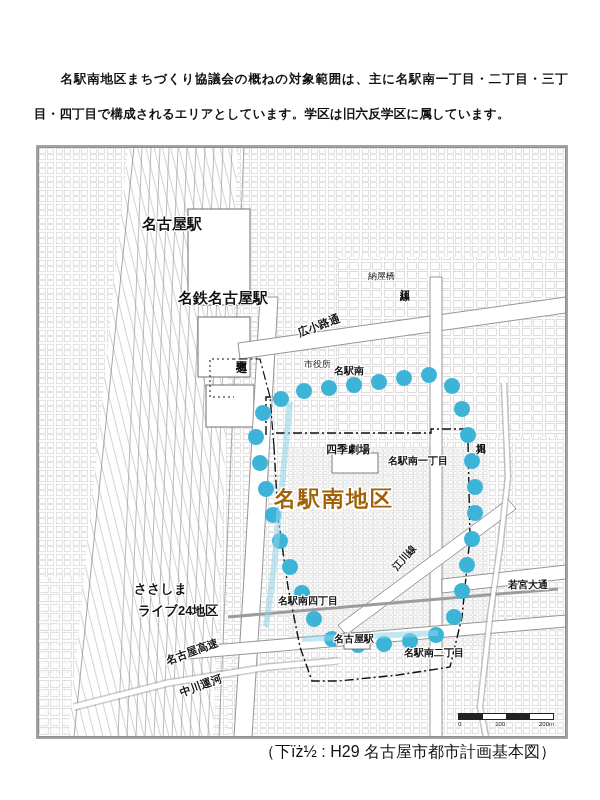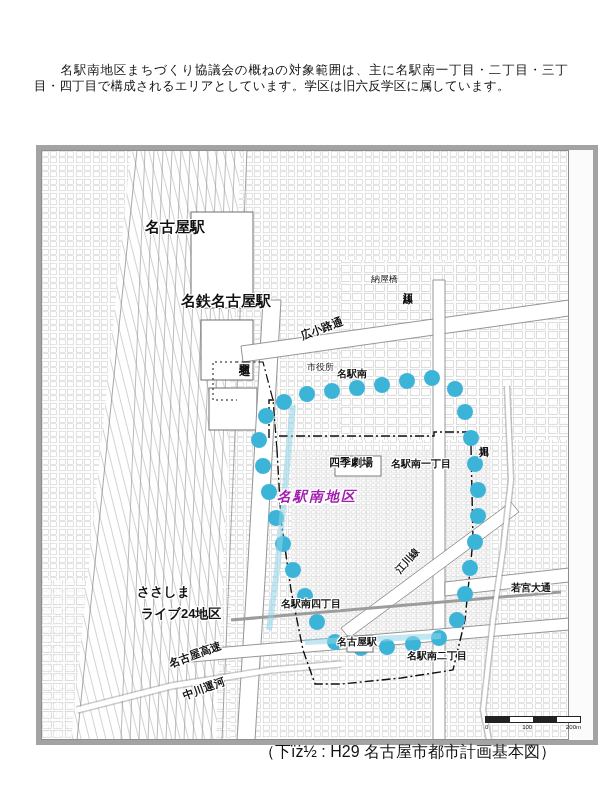--- a/index.html
+++ b/index.html
@@ -16,38 +16,38 @@
     overflow: hidden;
   }
 
   
   #intro {
     position: absolute;
     left: 34px;
     top: 62px;
     width: 534px;
     font-size: 12.5px;
-    line-height: 16px;
+    line-height: 35px;
     letter-spacing: 0.2px;
     text-align: justify;
     color: #111;
+    font-weight: bold;
   }
   #intro .indent { display: inline-block; width: 26px; }
 
   
   #map-wrap {
     position: absolute;
     left: 36px;
     top: 145px;
     width: 528px;
     height: 590px;
-    border: 5px solid #a3a3a3;
+    border: 2px solid #a3a3a3;
     background: #fbfbfb;
     overflow: hidden;
-    padding-left: 24px;
   }
   #map-canvas {
     position: absolute;
     inset: 0;
   }
   #map-canvas svg { display: block; }
 
   
   .mlabel {
     position: absolute;
@@ -67,27 +67,26 @@
   .s15 { font-size: 15px; }
   .thin { font-weight: normal; }
   .vert {
     writing-mode: vertical-rl;
     text-orientation: upright;
     letter-spacing: 1px;
   }
   .rot-n20 { transform: rotate(-20deg); transform-origin: left top; }
   .rot-n48 { transform: rotate(-48deg); transform-origin: left top; }
   .district-title {
-    color: #a21caf;
-    font-size: 14px;
+    color: #a16207;
+    font-size: 22px;
     letter-spacing: 2px;
     text-shadow:
       1.5px 0 0 #fff, -1.5px 0 0 #fff, 0 1.5px 0 #fff, 0 -1.5px 0 #fff,
       1.5px 1.5px 0 #fff, -1.5px -1.5px 0 #fff, 1.5px -1.5px 0 #fff, -1.5px 1.5px 0 #fff;
-    font-style: italic;
   }
 
   
   #scalebar {
     position: absolute;
     right: 12px;
     bottom: 10px;
     width: 96px;
     font-size: 6px;
     color: #222;
@@ -272,21 +271,21 @@
     </svg>
   </div>
 
   <div class="mlabel s15" style="left:104px; top:68px;">名古屋駅</div>
   <div class="mlabel s15" style="left:110px; top:142px;margin-left:30px;">名鉄名古屋駅</div>
 
   <div class="mlabel s11 rot-n20" style="left:258px; top:180px;">広小路通</div>
   <div class="mlabel s11 vert" style="left:196px; top:204px;">名駅通</div>
   <div class="mlabel s10" style="left:296px; top:218px;">名駅南</div>
 
-  <div class="mlabel s11" style="left:288px; top:306px;">四季劇場</div>
+  <div class="mlabel s11" style="left:288px; top:296px;">四季劇場</div>
   <div class="mlabel s10" style="left:350px; top:308px;">名駅南一丁目</div>
   <div class="mlabel s10" style="left:366px; top:500px;">名駅南二丁目</div>
   <div class="mlabel s10" style="left:240px; top:448px;">名駅南四丁目</div>
   <div class="mlabel s10" style="left:296px; top:486px;">名古屋駅</div>
 
   <div class="mlabel s13" style="left:96px; top:434px;">ささしま</div>
   <div class="mlabel s13" style="left:100px; top:456px;">ライブ24地区</div>
 
   <div class="mlabel s11 rot-n20" style="left:126px; top:508px;">名古屋高速</div>
   <div class="mlabel s11 rot-n20" style="left:140px; top:540px;">中川運河</div>

